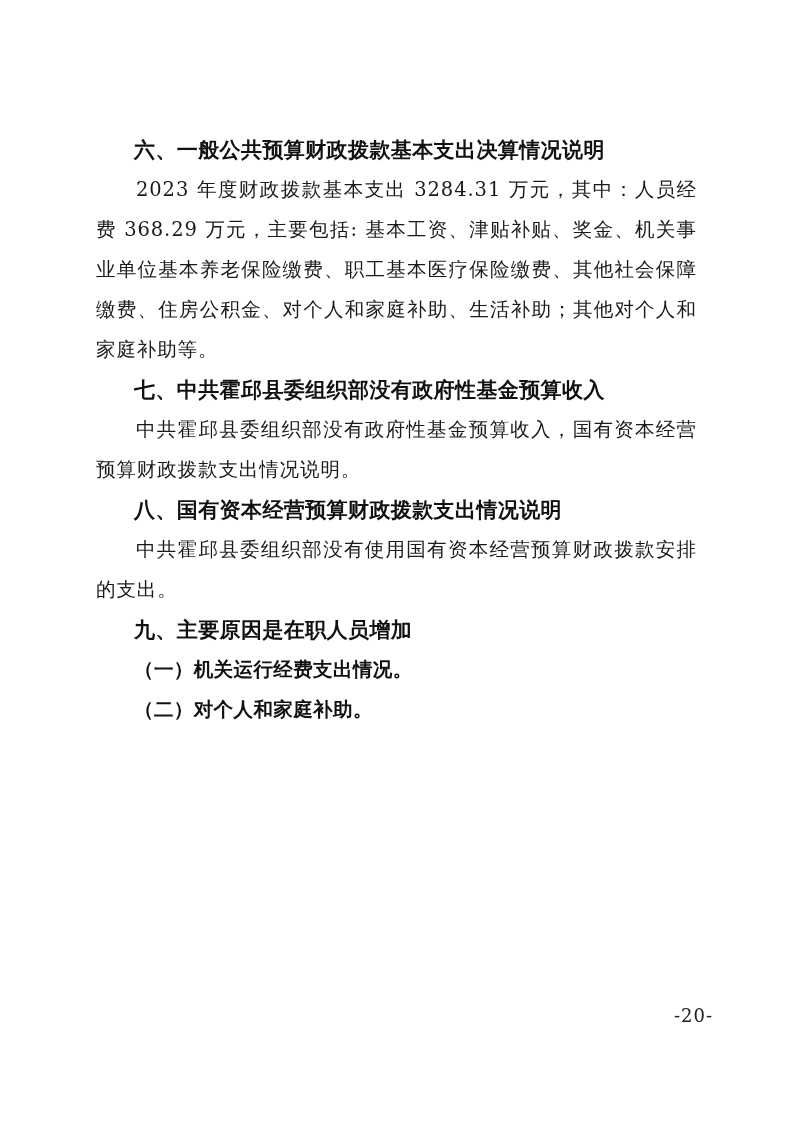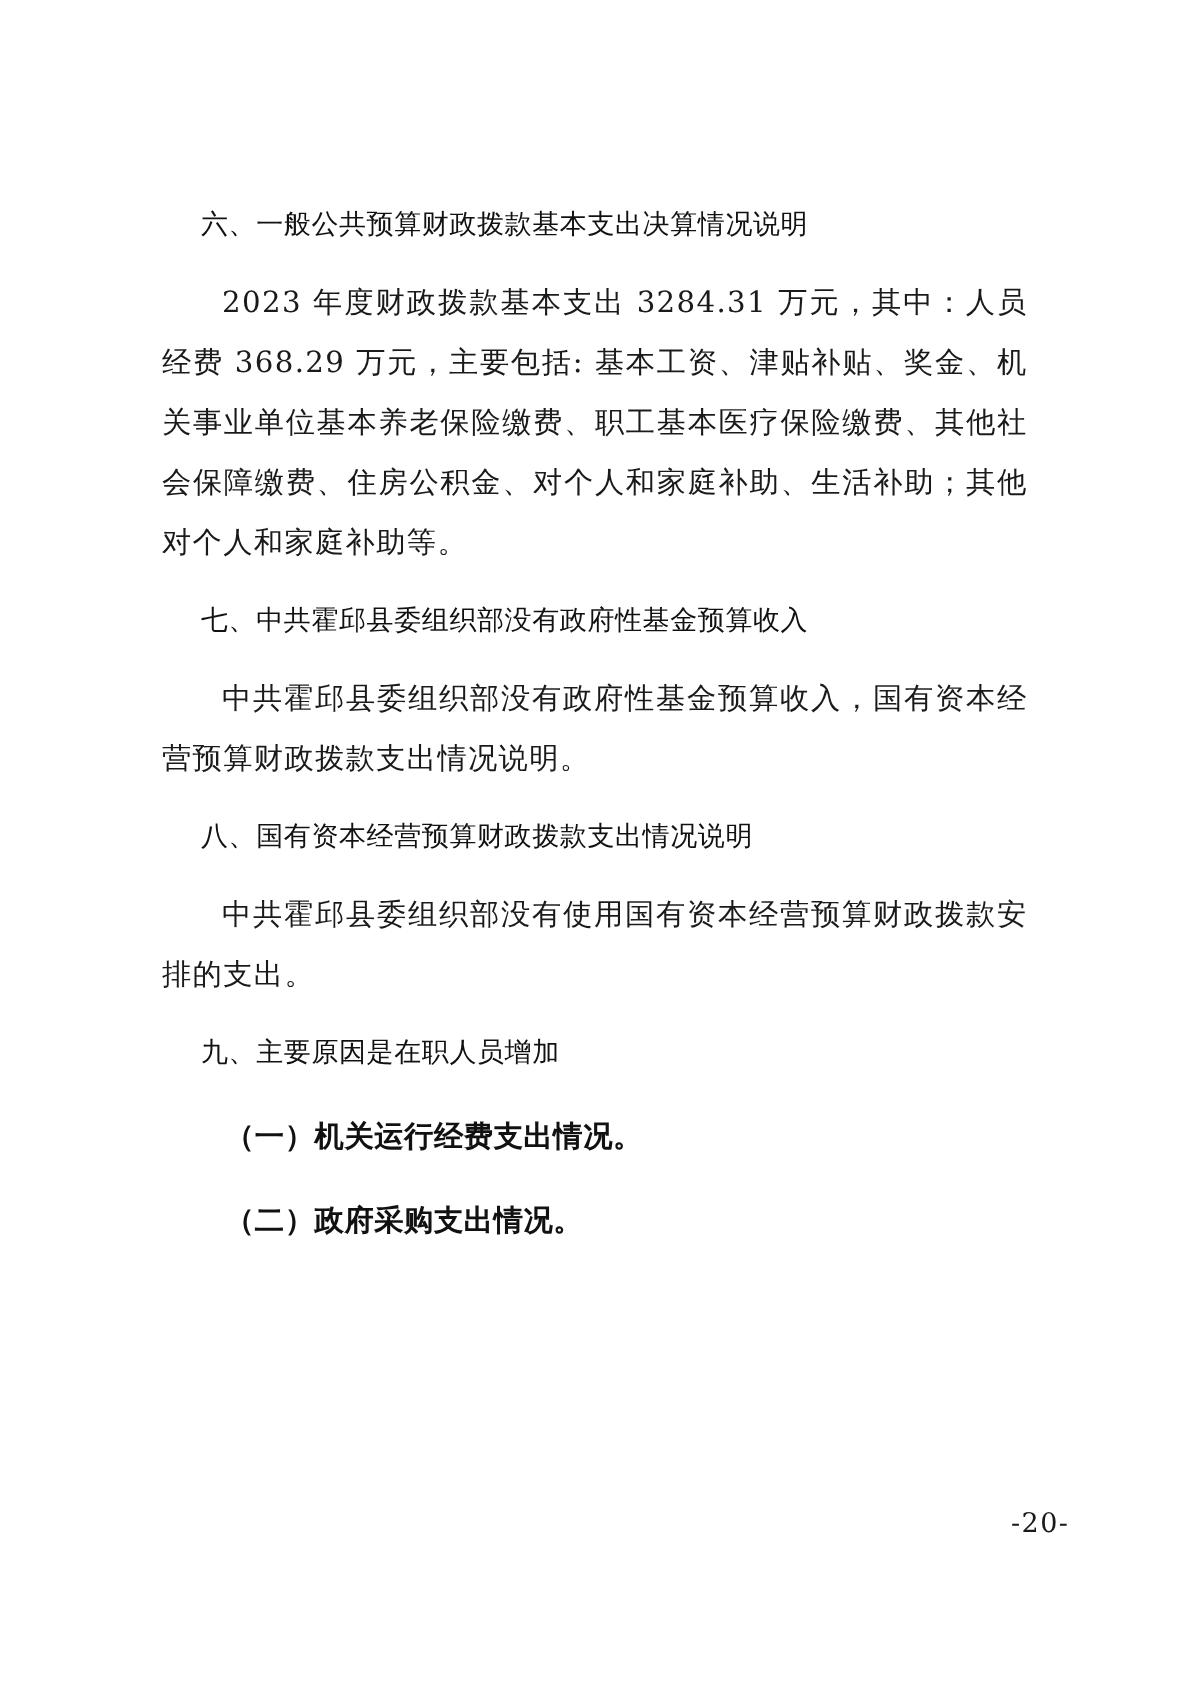--- a/index.html
+++ b/index.html
@@ -21,46 +21,46 @@
     width: 793px;
     height: 1122px;
     box-sizing: border-box;
     padding: 130px 96px 40px 96px;
   }
   .doc-body {
     width: 601px;
   }
   .heading {
     font-family: "DejaVu Sans", "Liberation Sans", sans-serif;
-    font-weight: normal;
-    font-size: 18px;
+    font-weight: bold;
+    font-size: 21px;
     line-height: 40px;
     letter-spacing: 0.4px;
     text-indent: 38px;
     margin: 0;
     color: #111111;
   }
   .para {
     font-size: 19.5px;
     line-height: 40px;
     letter-spacing: 0.9px;
     text-indent: 40px;
-    margin: 12px;
+    margin: 0;
     text-align: justify;
     text-justify: inter-ideograph;
     color: #1a1a1a;
   }
   .subheading {
     font-family: "DejaVu Sans", "Liberation Sans", sans-serif;
     font-weight: bold;
     font-size: 19.5px;
     line-height: 40px;
     letter-spacing: 0.4px;
     text-indent: 38px;
-    margin: 16px;
+    margin: 0;
     color: #111111;
   }
   .page-number {
     position: absolute;
     left: 0;
     right: 80px;
     bottom: 96px;
     text-align: right;
     font-size: 18px;
     letter-spacing: 1px;
@@ -85,18 +85,18 @@
 
     <h2 class="heading">八、国有资本经营预算财政拨款支出情况说明</h2>
 
     <p class="para">中共霍邱县委组织部没有使用国有资本经营预算财政拨款安排的支出。</p>
 
     <h2 class="heading">九、主要原因是在职人员增加</h2>
 
     <h3 class="subheading">（一）机关运行经费支出情况。</h3>
 
 
-    <h3 class="subheading">（二）政府采购支出情况。</h3>
+    <h3 class="subheading">（二）对个人和家庭补助。</h3>
 
   </div>
 
   <div class="page-number">-20-</div>
 </div>
 
 </body></html>

